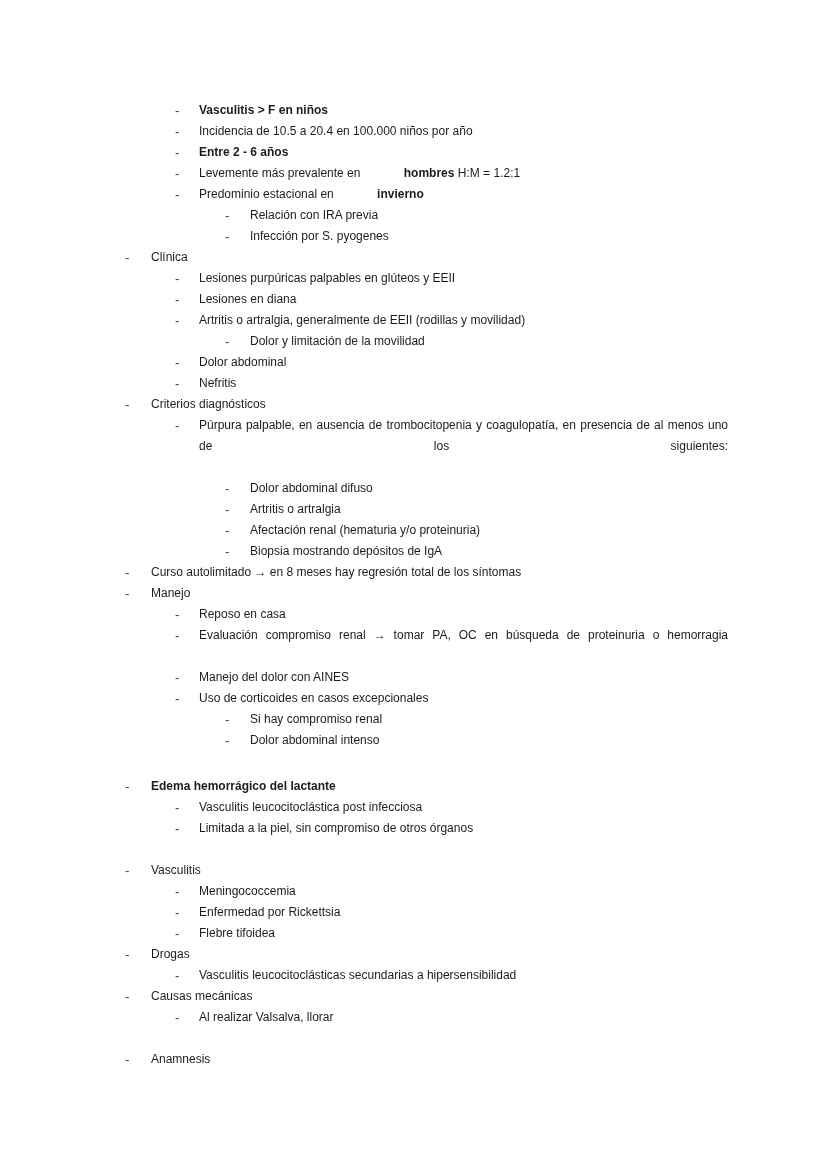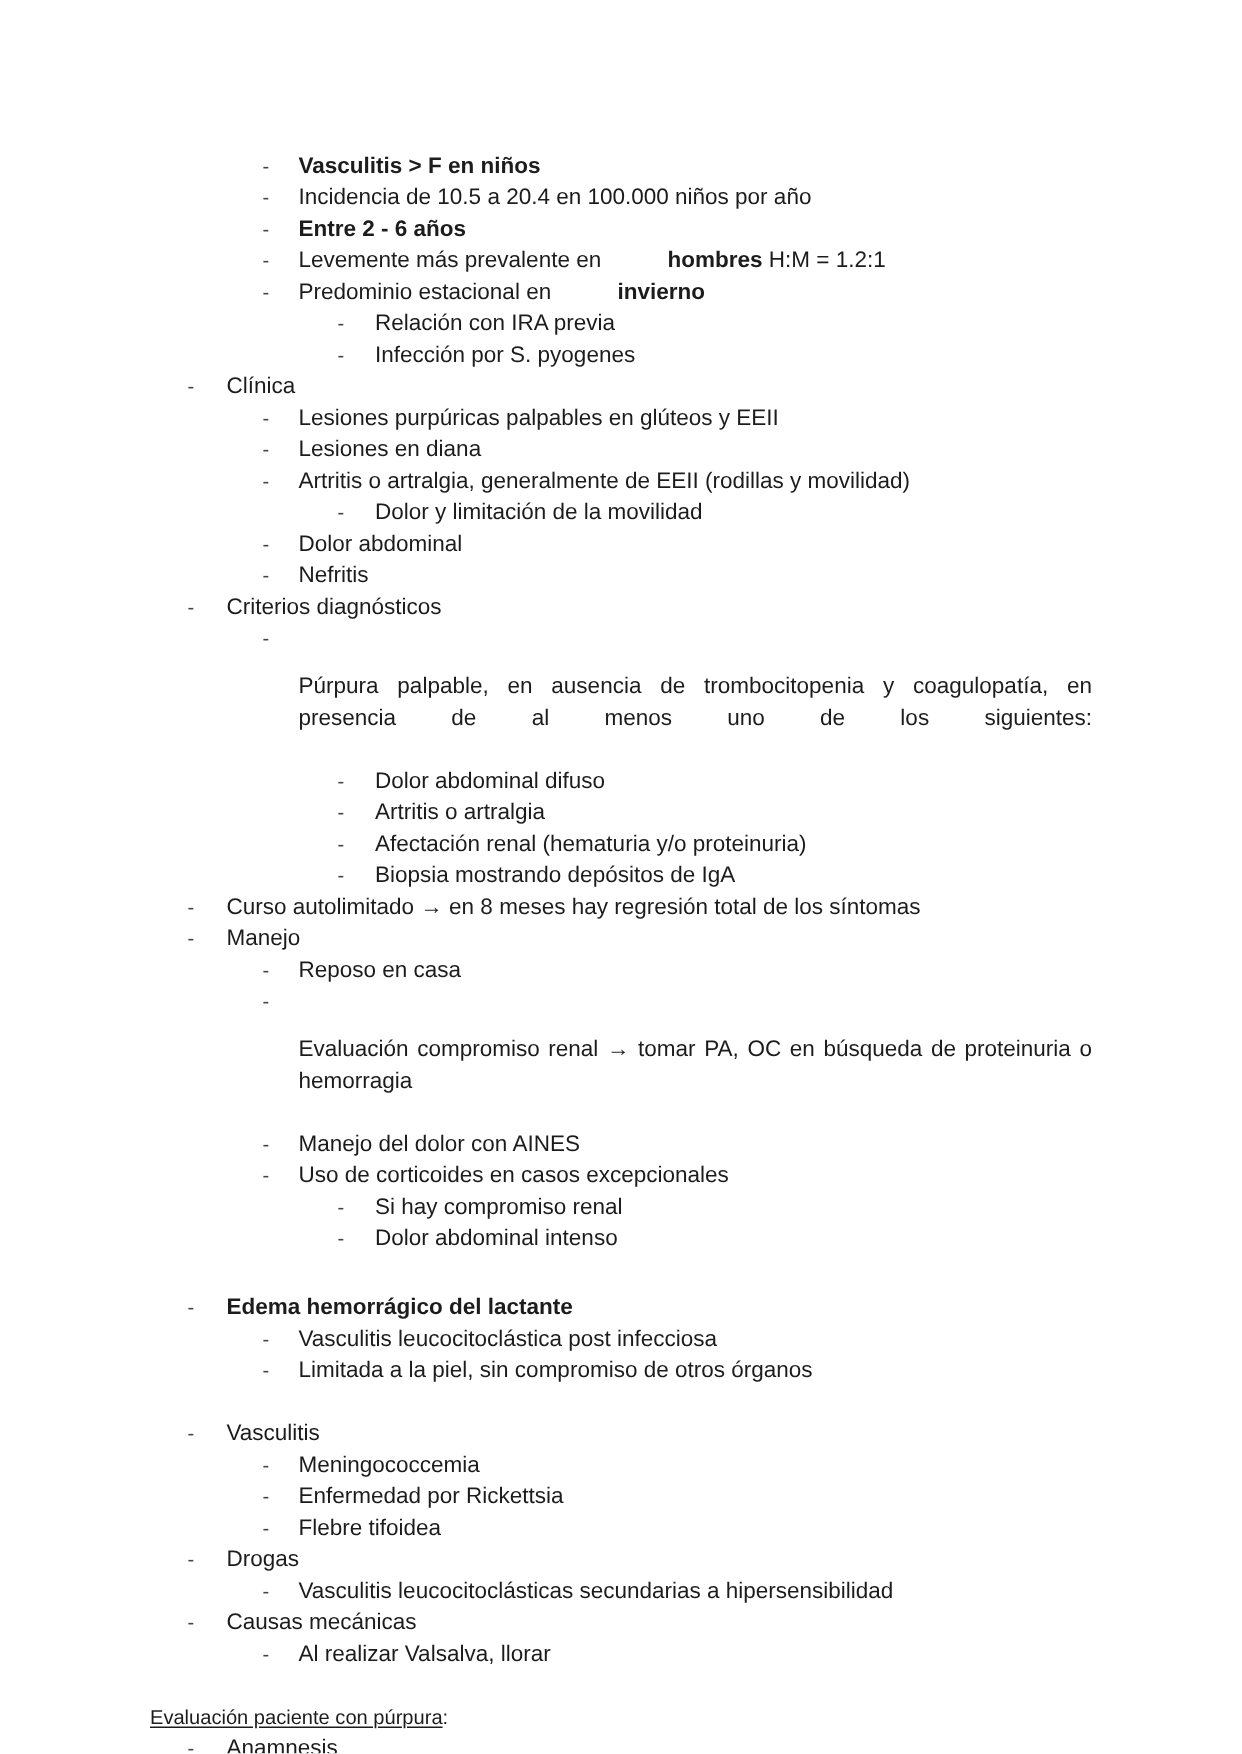--- a/index.html
+++ b/index.html
@@ -46,40 +46,39 @@
     flex: 0 0 auto;
     width: 24px;
     color: #444;
     font-size: 13.4px;
     line-height: 21px;
     user-select: none;
   }
 
   .txt {
     flex: 1 1 auto;
-    font-size: 15px;
+    font-size: 12px;
     line-height: 21px;
   }
 
   
   .lvl1 { margin-left: 25px; }
   .lvl2 { margin-left: 75px; }
   .lvl3 { margin-left: 125px; }
 
   
   .lvl1 > .dash { width: 26px; }
   .lvl2 > .dash { width: 24px; }
   .lvl3 > .dash { width: 25px; }
 
   .bold { font-weight: bold; }
 
   .justified .txt {
     text-align: justify;
     text-justify: inter-word;
-    margin-top: 32px;
   }
   .justified .txt::after {
     content: "";
     display: inline-block;
     width: 100%;
   }
 
   .spacer { height: 21px; }
   .spacer-lg { height: 25px; }
 
@@ -252,19 +251,18 @@
       </div>
       <div class="row lvl1">
         <span class="dash">-</span>
         <span class="txt">Causas mecánicas</span>
       </div>
       <div class="row lvl2">
         <span class="dash">-</span>
         <span class="txt">Al realizar Valsalva, llorar</span>
       </div>
       <div class="spacer"></div>
-      <div class="heading"><span class="u">Evaluación paciente con púrpura</span><span>:</span></div>
       <div class="row lvl1">
         <span class="dash">-</span>
         <span class="txt">Anamnesis</span>
       </div>
     </div>
 </div>
 
 </body></html>

